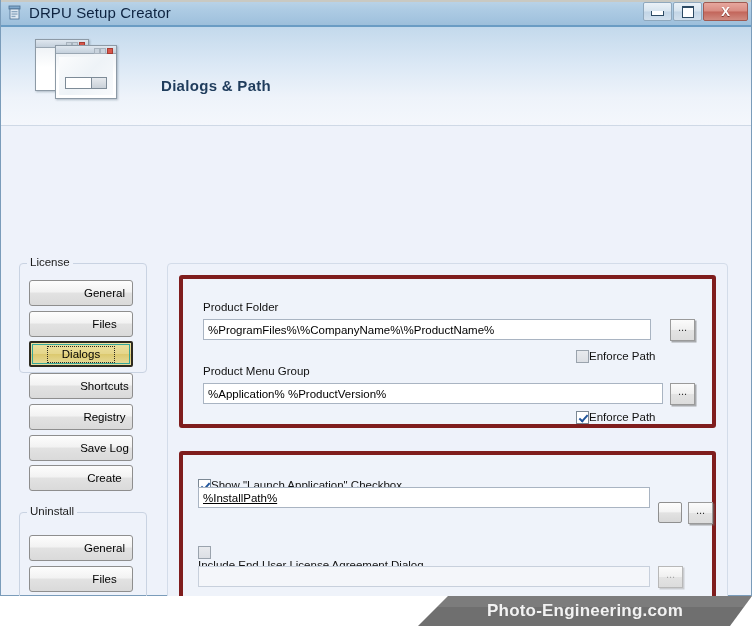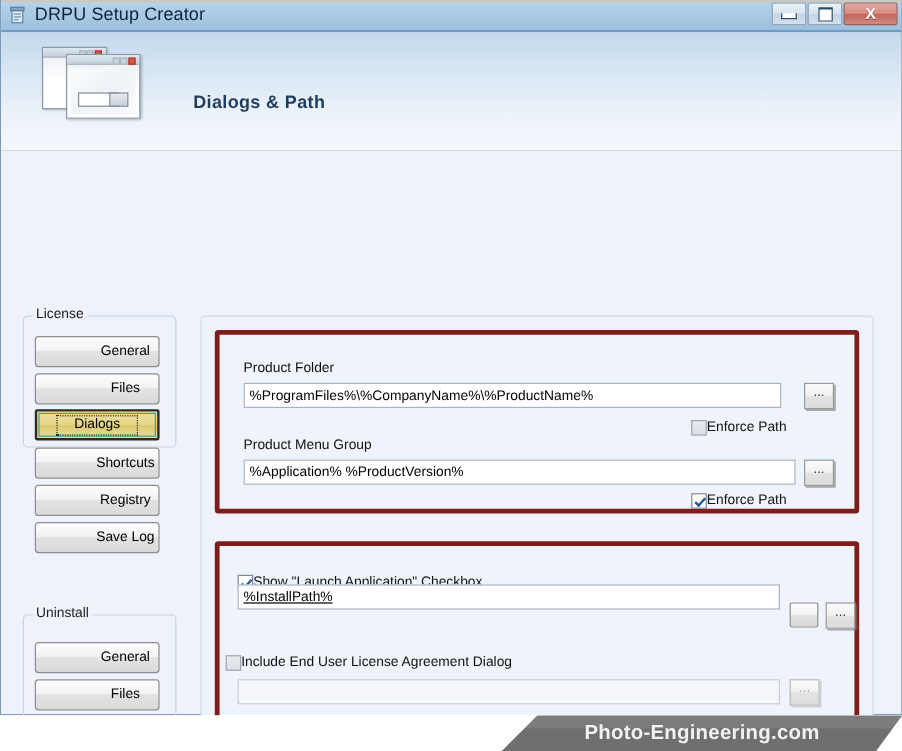--- a/index.html
+++ b/index.html
@@ -458,20 +458,23 @@
       </div>
       <div class="btn side-btn" style="top:247px">
         <span>Shortcuts</span>
       </div>
       <div class="btn side-btn" style="top:278px">
         <span>Registry</span>
       </div>
       <div class="btn side-btn" style="top:309px">
         <span>Save Log</span>
       </div>
+      <div class="btn side-btn" style="top:339px">
+        <span>Create</span>
+      </div>
 
       <div class="groupbox" id="uninstall-group">
         <div class="gb-label">Uninstall</div>
       </div>
       <div class="btn side-btn" style="top:409px">
         <span>General</span>
       </div>
       <div class="btn side-btn" style="top:440px">
         <span>Files</span>
       </div>
@@ -512,21 +515,21 @@
             <span class="cbox on"></span>
             <span>Show "Launch Application" Checkbox</span>
           </div>
 
           <div class="textbox" style="left:15px; top:32px; width:452px;text-decoration:underline;">%InstallPath%</div>
 
           <div class="iconbtn" style="left:475px; top:47px;"></div>
 
           <div class="dotbtn" style="left:505px; top:47px;">...</div>
 
-          <div class="checkrow" style="left:5px; top:91px;">
+          <div class="checkrow" style="left:15px; top:91px;flex-direction:column;">
             <span class="cbox"></span>
             <span>Include End User License Agreement Dialog</span>
           </div>
 
           <div class="textbox empty" style="left:15px; top:111px; width:452px;"></div>
 
           <div class="dotbtn dim" style="left:475px; top:111px;">...</div>
         </div>
       </div>
 

